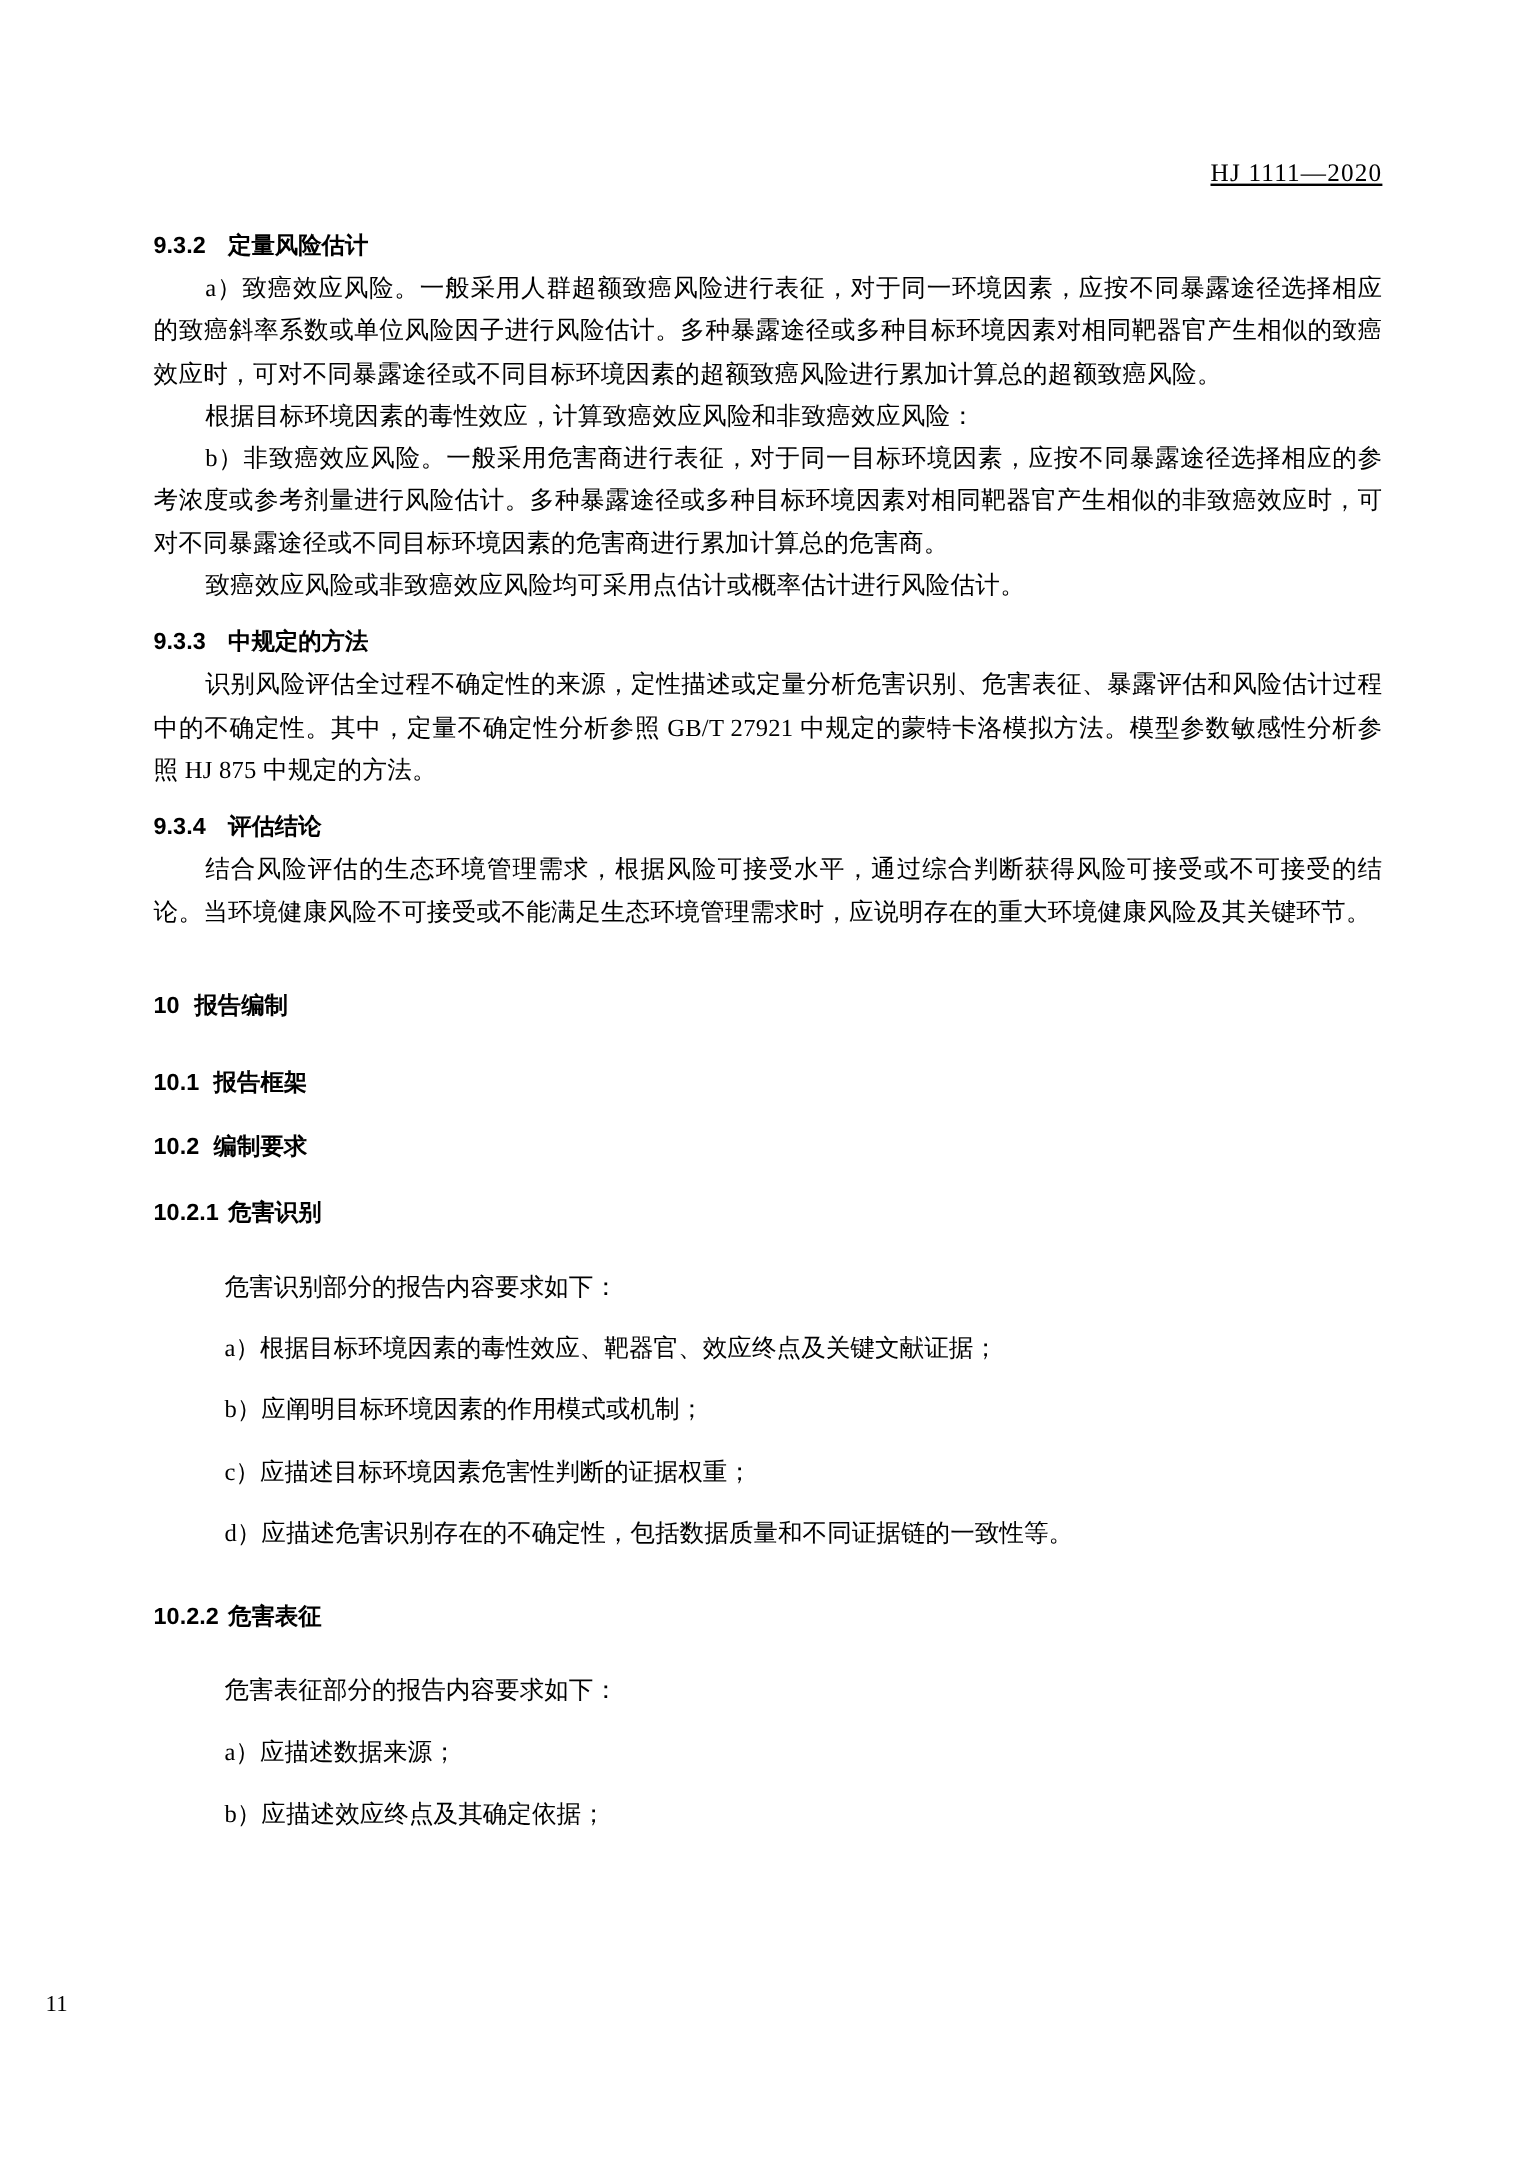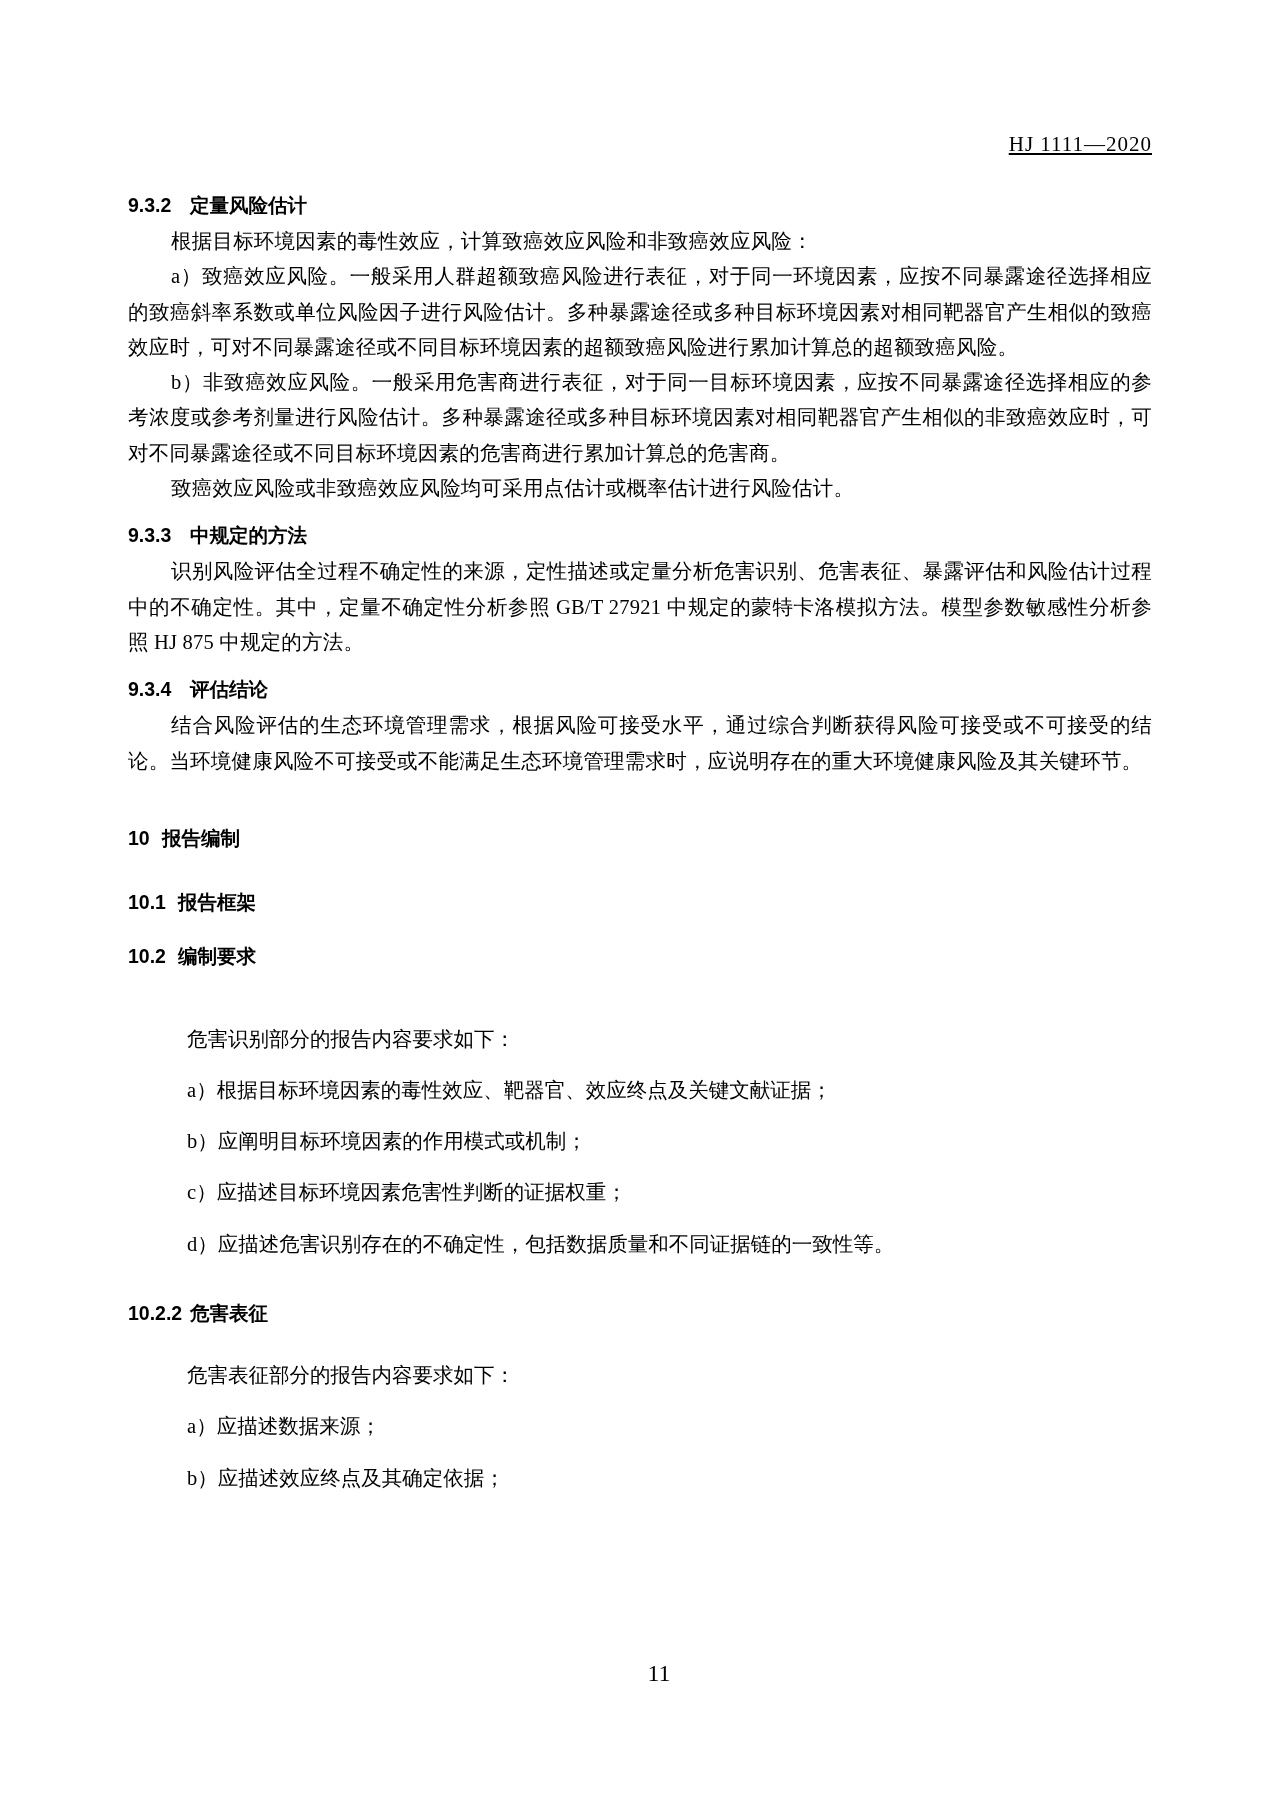--- a/index.html
+++ b/index.html
@@ -79,41 +79,40 @@
     line-height: 1.72;
     margin: 16px;
     text-indent: 2.1em;
     text-align: justify;
   }
   .pagenum {
     position: absolute;
     left: 0;
     right: 0;
     top: 1660px;
-    text-align: center;
     font-family: "Liberation Serif", serif;
-    font-size: 24px;
+    font-size: 19px;
     padding-left: 38px;
   }
 </style>
 </head>
 <body>
 
 <div class="page">
 
   <div class="header">HJ  1111—2020</div>
 
   <div class="content">
 
     <div class="block">
       <div class="heading">
         <span class="num">9.3.2</span><span>定量风险估计</span>
       </div>
+      <p class="para indent">a）致癌效应风险。一般采用人群超额致癌风险进行表征，对于同一环境因素，应按不同暴露途径选择相应的致癌斜率系数或单位风险因子进行风险估计。多种暴露途径或多种目标环境因素对相同靶器官产生相似的致癌效应时，可对不同暴露途径或不同目标环境因素的超额致癌风险进行累加计算总的超额致癌风险。</p>
       <p class="para indent">根据目标环境因素的毒性效应，计算致癌效应风险和非致癌效应风险：</p>
-      <p class="para indent">a）致癌效应风险。一般采用人群超额致癌风险进行表征，对于同一环境因素，应按不同暴露途径选择相应的致癌斜率系数或单位风险因子进行风险估计。多种暴露途径或多种目标环境因素对相同靶器官产生相似的致癌效应时，可对不同暴露途径或不同目标环境因素的超额致癌风险进行累加计算总的超额致癌风险。</p>
       <p class="para indent">b）非致癌效应风险。一般采用危害商进行表征，对于同一目标环境因素，应按不同暴露途径选择相应的参考浓度或参考剂量进行风险估计。多种暴露途径或多种目标环境因素对相同靶器官产生相似的非致癌效应时，可对不同暴露途径或不同目标环境因素的危害商进行累加计算总的危害商。</p>
       <p class="para indent">致癌效应风险或非致癌效应风险均可采用点估计或概率估计进行风险估计。</p>
     </div>
 
     <div class="sp-sm"></div>
 
     <div class="block">
       <div class="heading">
         <span class="num">9.3.3</span><span>中规定的方法</span>
       </div>
@@ -149,20 +148,23 @@
 
     <div class="block">
       <div class="heading h-sub2">
         <span class="num">10.2</span><span>编制要求</span>
       </div>
     </div>
 
     <div class="sp-md"></div>
 
     <div class="block">
+      <div class="heading">
+        <span class="num">10.2.1</span><span>危害识别</span>
+      </div>
       <div class="sp-sm"></div>
       <p class="listline">危害识别部分的报告内容要求如下：</p>
       <p class="listline">a）根据目标环境因素的毒性效应、靶器官、效应终点及关键文献证据；</p>
       <p class="listline">b）应阐明目标环境因素的作用模式或机制；</p>
       <p class="listline">c）应描述目标环境因素危害性判断的证据权重；</p>
       <p class="listline">d）应描述危害识别存在的不确定性，包括数据质量和不同证据链的一致性等。</p>
     </div>
 
     <div class="sp-md"></div>
 

